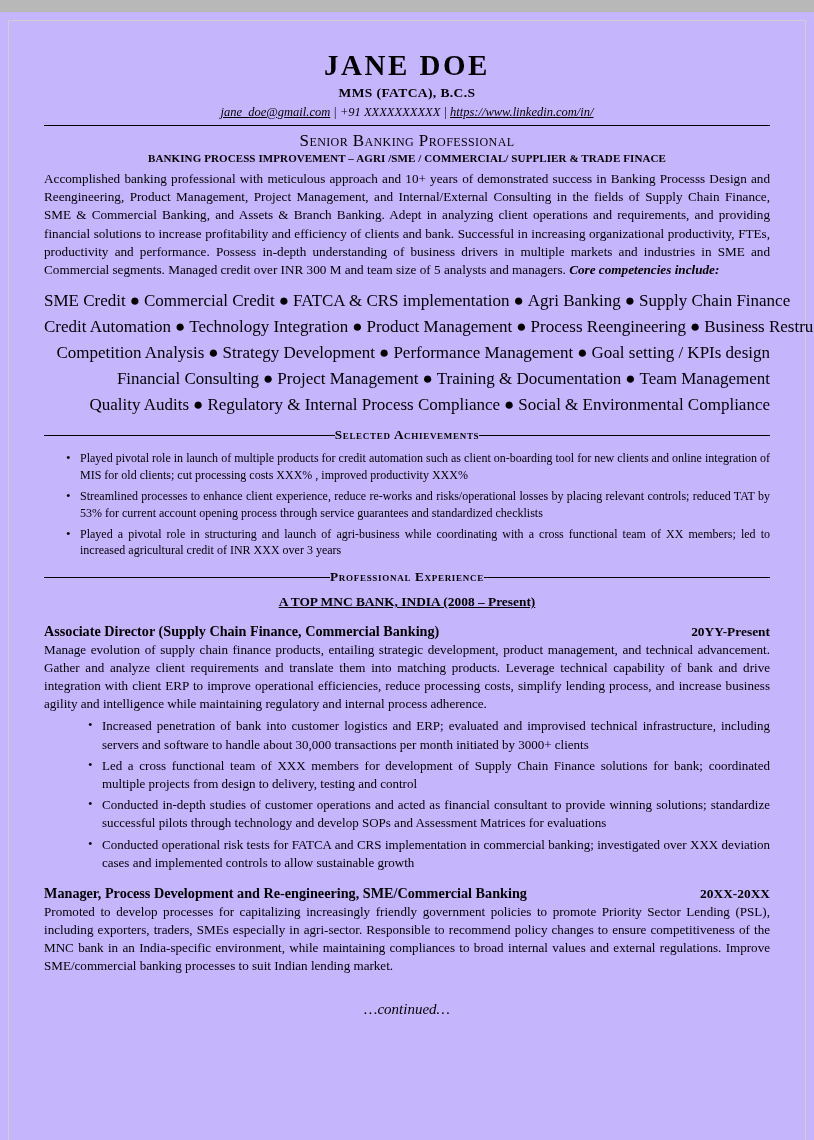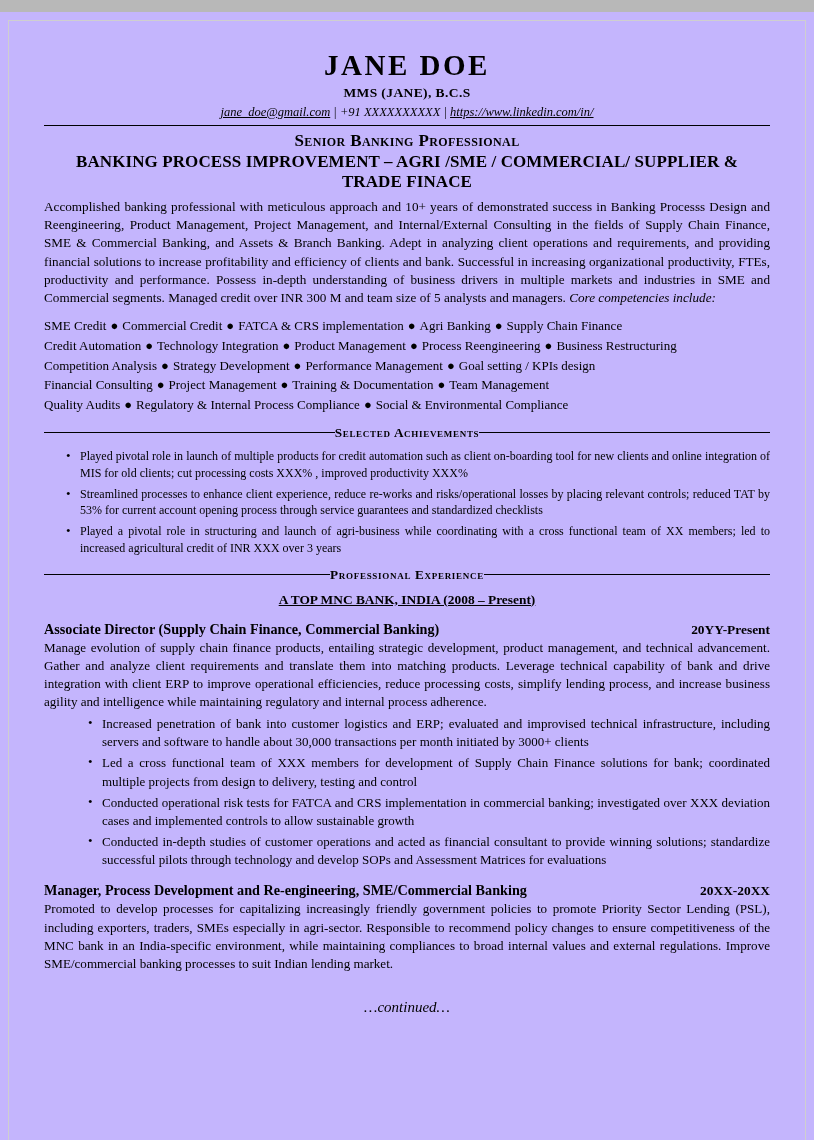--- a/index.html
+++ b/index.html
@@ -62,49 +62,49 @@
     text-decoration: underline;
   }
   .rule-full {
     border-top: 1px solid #000;
     margin-top: 2px;
   }
 
   .title-main {
     text-align: center;
     font-size: 17px;
-    font-weight: bold;
+    font-weight: normal;
     letter-spacing: 0.4px;
     margin-top: 5px;
     font-variant: small-caps;
   }
   .title-sub {
     text-align: center;
-    font-size: 17px;
+    font-size: 11px;
     font-weight: bold;
     margin-top: 1px;
     letter-spacing: 0.1px;
   }
 
   .para {
     font-size: 13.2px;
     line-height: 1.38;
     text-align: justify;
     margin-top: 6px;
   }
   .para i {
     font-style: italic;
-    font-weight: normal;
+    font-weight: bold;
   }
 
   .competency-list {
     margin-top: 9px;
-    font-size: 13px;
+    font-size: 17px;
     line-height: 1.52;
-    text-align: left;
+    text-align: right;
   }
   .competency-line {
     white-space: nowrap;
   }
   .dot {
     padding: 0 4px;
   }
 
   .section-head-wrap {
     margin-top: 10px;
@@ -203,21 +203,21 @@
   }
 </style>
 </head>
 <body>
 
 <div class="page">
   <div class="page-border"></div>
   <div class="content">
 
     <div class="name">JANE DOE</div>
-    <div class="degree">MMS (JANE), B.C.S</div>
+    <div class="degree">MMS (FATCA), B.C.S</div>
     <div class="contact">
       <span class="link">jane_doe@gmail.com</span>
       <span>|</span>
       <span>+91 XXXXXXXXXX</span>
       <span>|</span>
       <span class="link">https://www.linkedin.com/in/</span>
     </div>
     <div class="rule-full"></div>
 
     <div class="title-main">Senior Banking Professional</div>
@@ -257,22 +257,22 @@
 
     <div>
         <div class="job-head">
           <div class="job-title">Associate Director (Supply Chain Finance, Commercial Banking)</div>
           <div class="job-dates">20YY-Present</div>
         </div>
         <div class="job-desc">Manage evolution of supply chain finance products, entailing strategic development, product management, and technical advancement. Gather and analyze client requirements and translate them into matching products. Leverage technical capability of bank and drive integration with client ERP to improve operational efficiencies, reduce processing costs, simplify lending process, and increase business agility and intelligence while maintaining regulatory and internal process adherence.</div>
         <ul class="sub-bullets">
           <li>Increased penetration of bank into customer logistics and ERP; evaluated and improvised technical infrastructure, including servers and software to handle about 30,000 transactions per month initiated by 3000+ clients</li>
           <li>Led a cross functional team of XXX members for development of Supply Chain Finance solutions for bank; coordinated multiple projects from design to delivery, testing and control</li>
+          <li>Conducted in-depth studies of customer operations and acted as financial consultant to provide winning solutions; standardize successful pilots through technology and develop SOPs and Assessment Matrices for evaluations</li>
           <li>Conducted operational risk tests for FATCA and CRS implementation in commercial banking; investigated over XXX deviation cases and implemented controls to allow sustainable growth</li>
-          <li>Conducted in-depth studies of customer operations and acted as financial consultant to provide winning solutions; standardize successful pilots through technology and develop SOPs and Assessment Matrices for evaluations</li>
         </ul>
         <div class="job-head">
           <div class="job-title">Manager, Process Development and Re-engineering, SME/Commercial Banking</div>
           <div class="job-dates">20XX-20XX</div>
         </div>
         <div class="job-desc">Promoted to develop processes for capitalizing increasingly friendly government policies to promote Priority Sector Lending (PSL), including exporters, traders, SMEs especially in agri-sector. Responsible to recommend policy changes to ensure competitiveness of the MNC bank in an India-specific environment, while maintaining compliances to broad internal values and external regulations. Improve SME/commercial banking processes to suit Indian lending market.</div>
       </div>
 
     <div class="continued">…continued…</div>
   </div>

